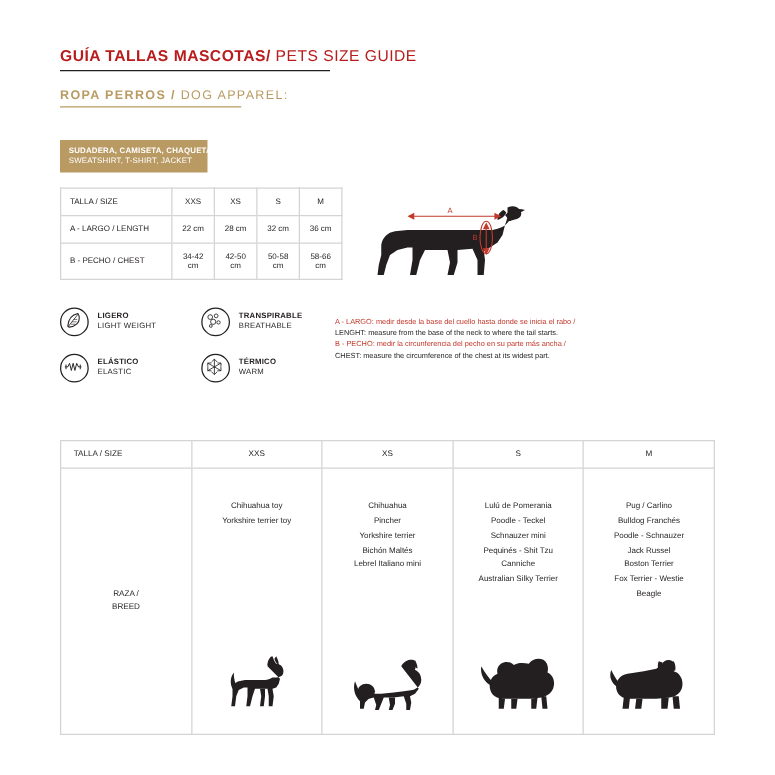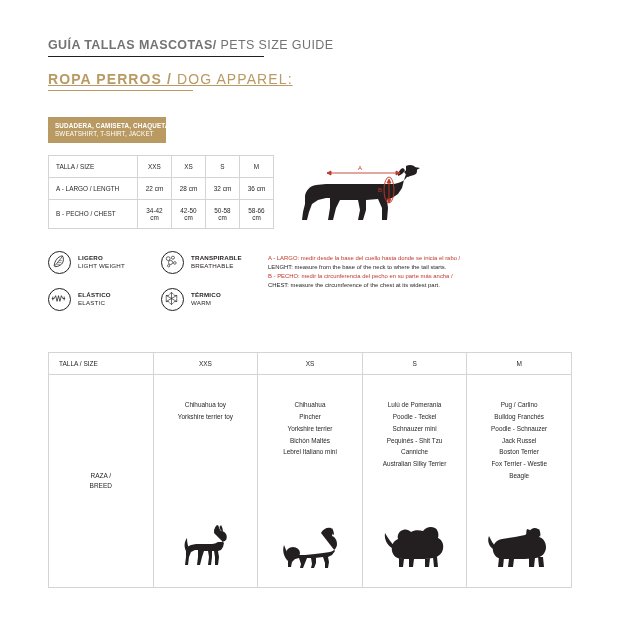--- a/index.html
+++ b/index.html
@@ -27,41 +27,40 @@
     left: 48px;
     top: 38px;
     width: 524px;
   }
 
   
   .title {
     font-size: 12.5px;
     letter-spacing: 0.4px;
     font-weight: bold;
-    color: #737373;
+    color: #b91c1c;
     margin: 0 0 4px 0;
     white-space: nowrap;
   }
   .title .light {
     font-weight: normal;
   }
   .title-rule {
     width: 216px;
     height: 1px;
     background: #231f20;
     margin-bottom: 14px;
   }
   .subtitle {
-    font-size: 14px;
+    font-size: 10px;
     letter-spacing: 1.1px;
     color: #b99a63;
     font-weight: bold;
     margin-bottom: 3px;
     white-space: nowrap;
-    text-decoration: underline;
   }
   .subtitle .light {
     font-weight: normal;
   }
   .subtitle-rule {
     width: 145px;
     height: 1px;
     background: #b99a63;
   }
 

